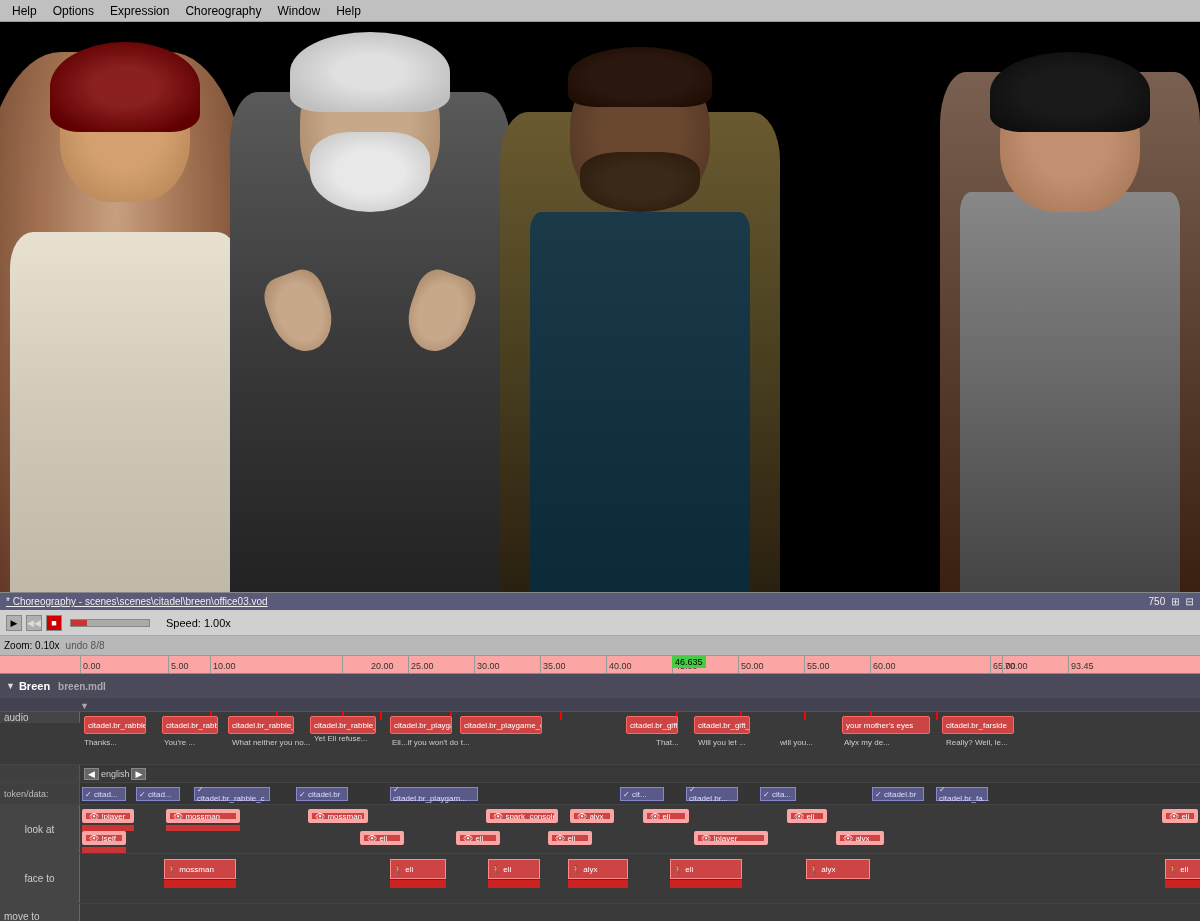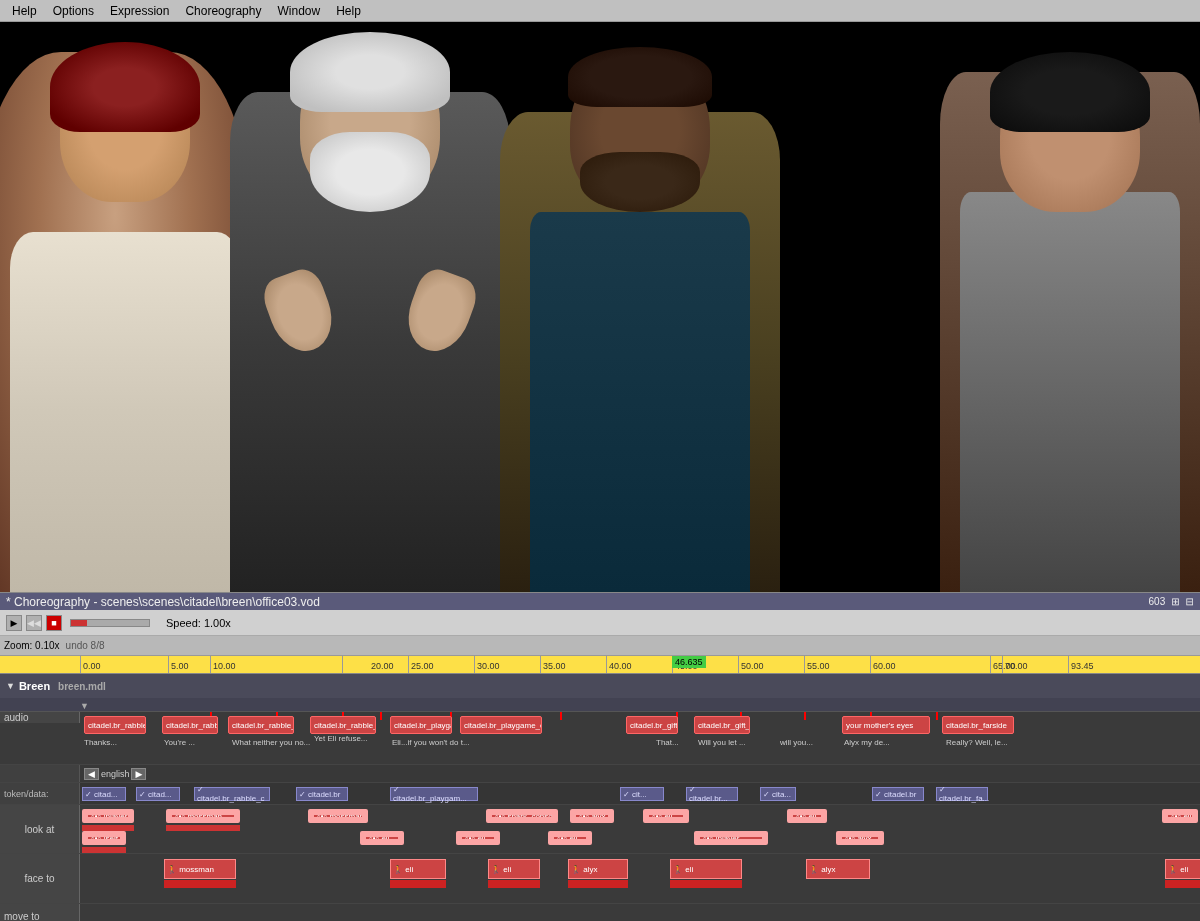--- a/index.html
+++ b/index.html
@@ -186,21 +186,21 @@
       white-space: nowrap;
       cursor: pointer;
     }
     .clip-audio {
       background: #cc4444;
       border: 1px solid #ff6666;
       color: #fff;
     }
     .clip-lookAt {
       background: #cc4444;
-      border: 6px solid #fca5a5;
+      border: 4px solid #fca5a5;
       color: #fff;
       height: 14px;
       top: 8px;
     }
 
     
     ::-webkit-scrollbar { width: 12px; height: 12px; }
     ::-webkit-scrollbar-track { background: #555; }
     ::-webkit-scrollbar-thumb { background: #888; border: 1px solid #666; }
 
@@ -505,44 +505,44 @@
 
       <div style="position:absolute; top:30px; left:50px; width:160px; height:80px;
         background: radial-gradient(ellipse, #1a1a1a 40%, #0a0a0a 100%);
         border-radius: 50% 50% 20% 20%;">
       </div>
     </div>
   </div>
 </div>
 
 <div id="title-bar">
-  <span style="font-size:12px;">* Choreography - scenes\scenes\citadel\breen\office03.vod</span>
+  <span style="font-size:10px;text-decoration:underline;">* Choreography - scenes\scenes\citadel\breen\office03.vod</span>
   <div style="display:flex; align-items:center; gap:6px;">
-    <span style="font-size:10px;">603</span>
+    <span style="font-size:10px;">750</span>
     <span style="font-size:10px; cursor:pointer;">⊞</span>
     <span style="font-size:10px; cursor:pointer;">⊟</span>
   </div>
 </div>
 
 <div id="transport">
   <div class="transport-btn play">▶</div>
   <div class="transport-btn">◀◀</div>
   <div class="transport-btn stop">■</div>
   <div class="progress-bar-container">
     <div class="progress-bar-fill"></div>
   </div>
   <span class="speed-label">Speed: 1.00x</span>
 </div>
 
 <div id="timeline-header">
   <span class="zoom-label">Zoom: 0.10x</span>
   <span class="undo-label">undo 8/8</span>
 </div>
 
-<div id="time-ruler" style="position:relative; height:18px; background:#fde047; overflow:hidden; border-bottom:1px solid #888;">
+<div id="time-ruler" style="position:relative; height:18px; background:#fca5a5; overflow:hidden; border-bottom:1px solid #888;">
 
   <div class="ruler-mark" style="left:80px;">0.00</div>
   <div class="ruler-mark" style="left:144px;margin-left:24px;">5.00</div>
   <div class="ruler-mark" style="left:210px;">10.00</div>
   <div class="ruler-mark" style="left:276px;margin-top:21px;">15.00</div>
   <div class="ruler-mark" style="left:342px;padding-left:28px;">20.00</div>
   <div class="ruler-mark" style="left:408px;">25.00</div>
   <div class="ruler-mark" style="left:474px;">30.00</div>
   <div class="ruler-mark" style="left:540px;">35.00</div>
   <div class="ruler-mark" style="left:606px;">40.00</div>

